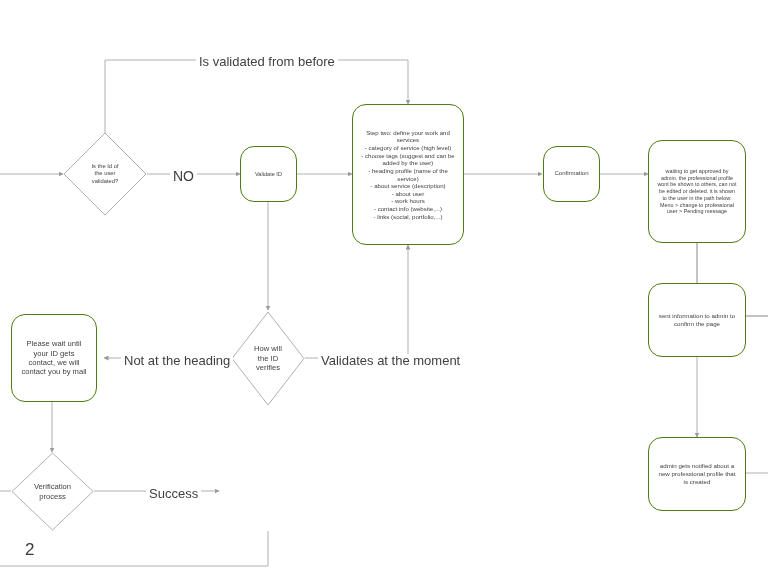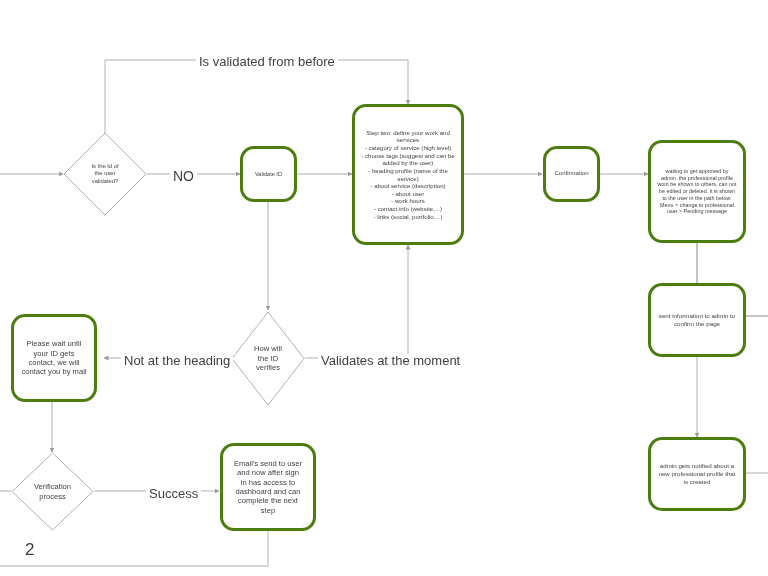--- a/index.html
+++ b/index.html
@@ -31,21 +31,21 @@
   .node {
     position: absolute;
     box-sizing: border-box;
     display: flex;
     align-items: center;
     justify-content: center;
     text-align: center;
     color: #3f3f3f;
   }
   .rbox {
-    border: 3px solid #4d7c0f;
+    border: 1px solid #4d7c0f;
     border-radius: 14px;
     background: #ffffff;
     padding: 4px 6px;
     line-height: 1.25;
   }
   .diamond-wrap {
     position: absolute;
   }
   .diamond-shape {
     position: absolute;
@@ -235,30 +235,20 @@
       <polygon points="41.5,1 82,39.5 41.5,78 1,39.5" fill="#ffffff" stroke="#b0b0b0" stroke-width="1" vector-effect="non-scaling-stroke"></polygon>
     </svg>
     <div class="diamond-label txt-mid">
       <div>
         <div>Verification</div>
         <div>process</div>
       </div>
     </div>
   </div>
 
-  <div class="node rbox txt-mid" style="left:220px; top:443px; width:96px; height:88px;">
-    <div>
-      <div>Email's send to user</div>
-      <div>and now after sign</div>
-      <div>in has access to</div>
-      <div>dashboard and can</div>
-      <div>complete the next</div>
-      <div>step</div>
-    </div>
-  </div>
 
   <div class="edge-label lbl" style="left:196px; top:55px;">Is validated from before</div>
 
   <div class="edge-label lbl-no" style="left:170px; top:169px;">NO</div>
 
   <div class="edge-label lbl" style="left:121px; top:354px;">Not at the heading</div>
 
   <div class="edge-label lbl" style="left:318px; top:354px;">Validates at the moment</div>
 
   <div class="edge-label lbl" style="left:146px; top:487px;">Success</div>

